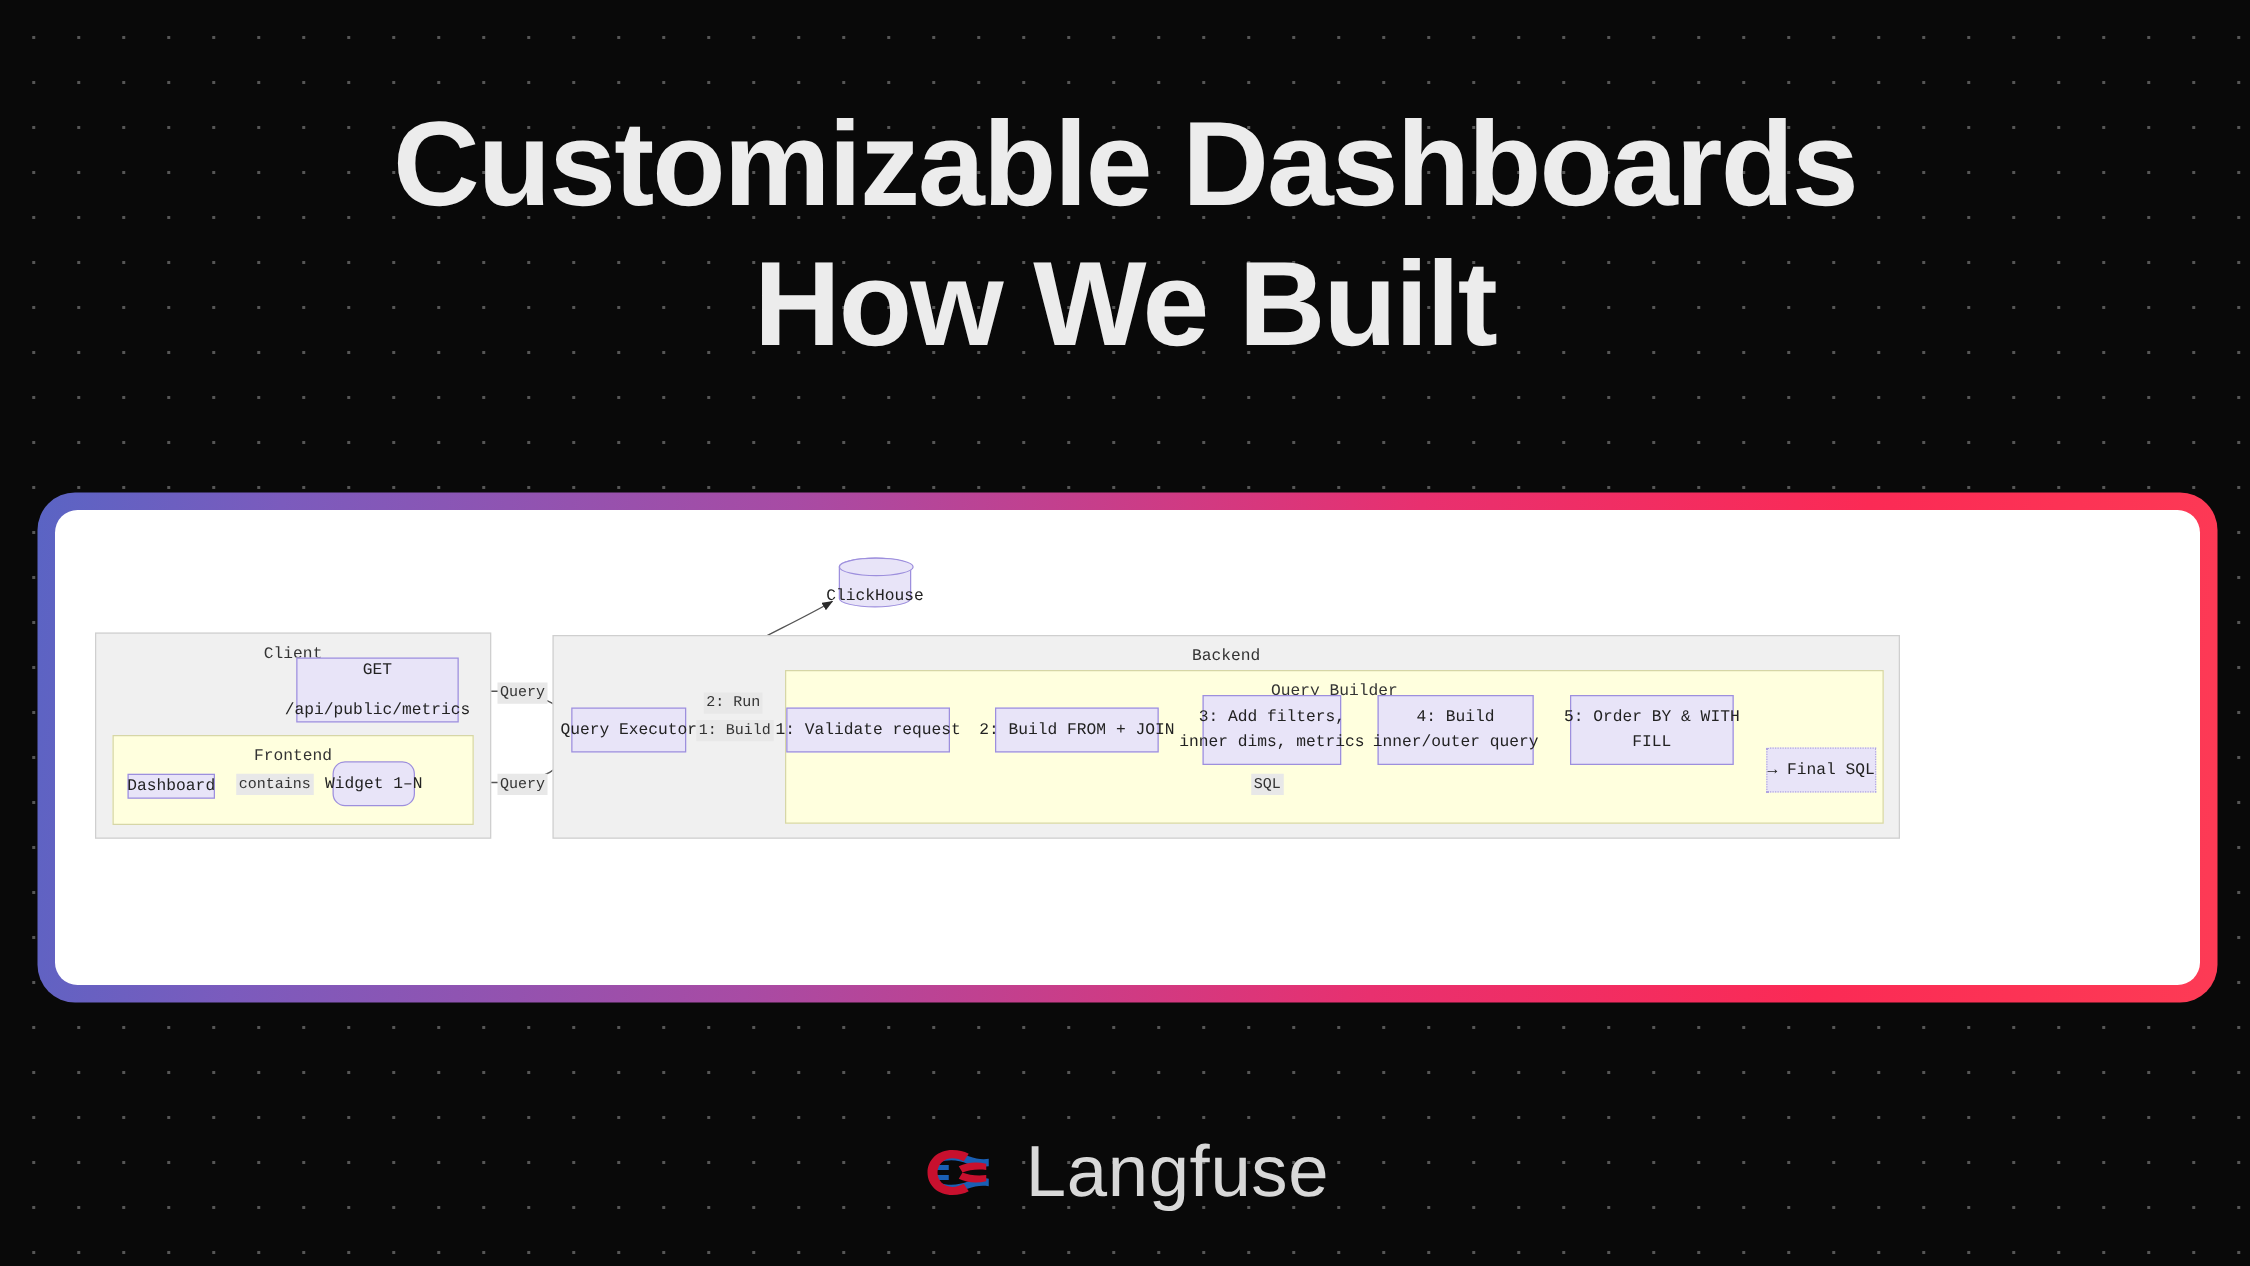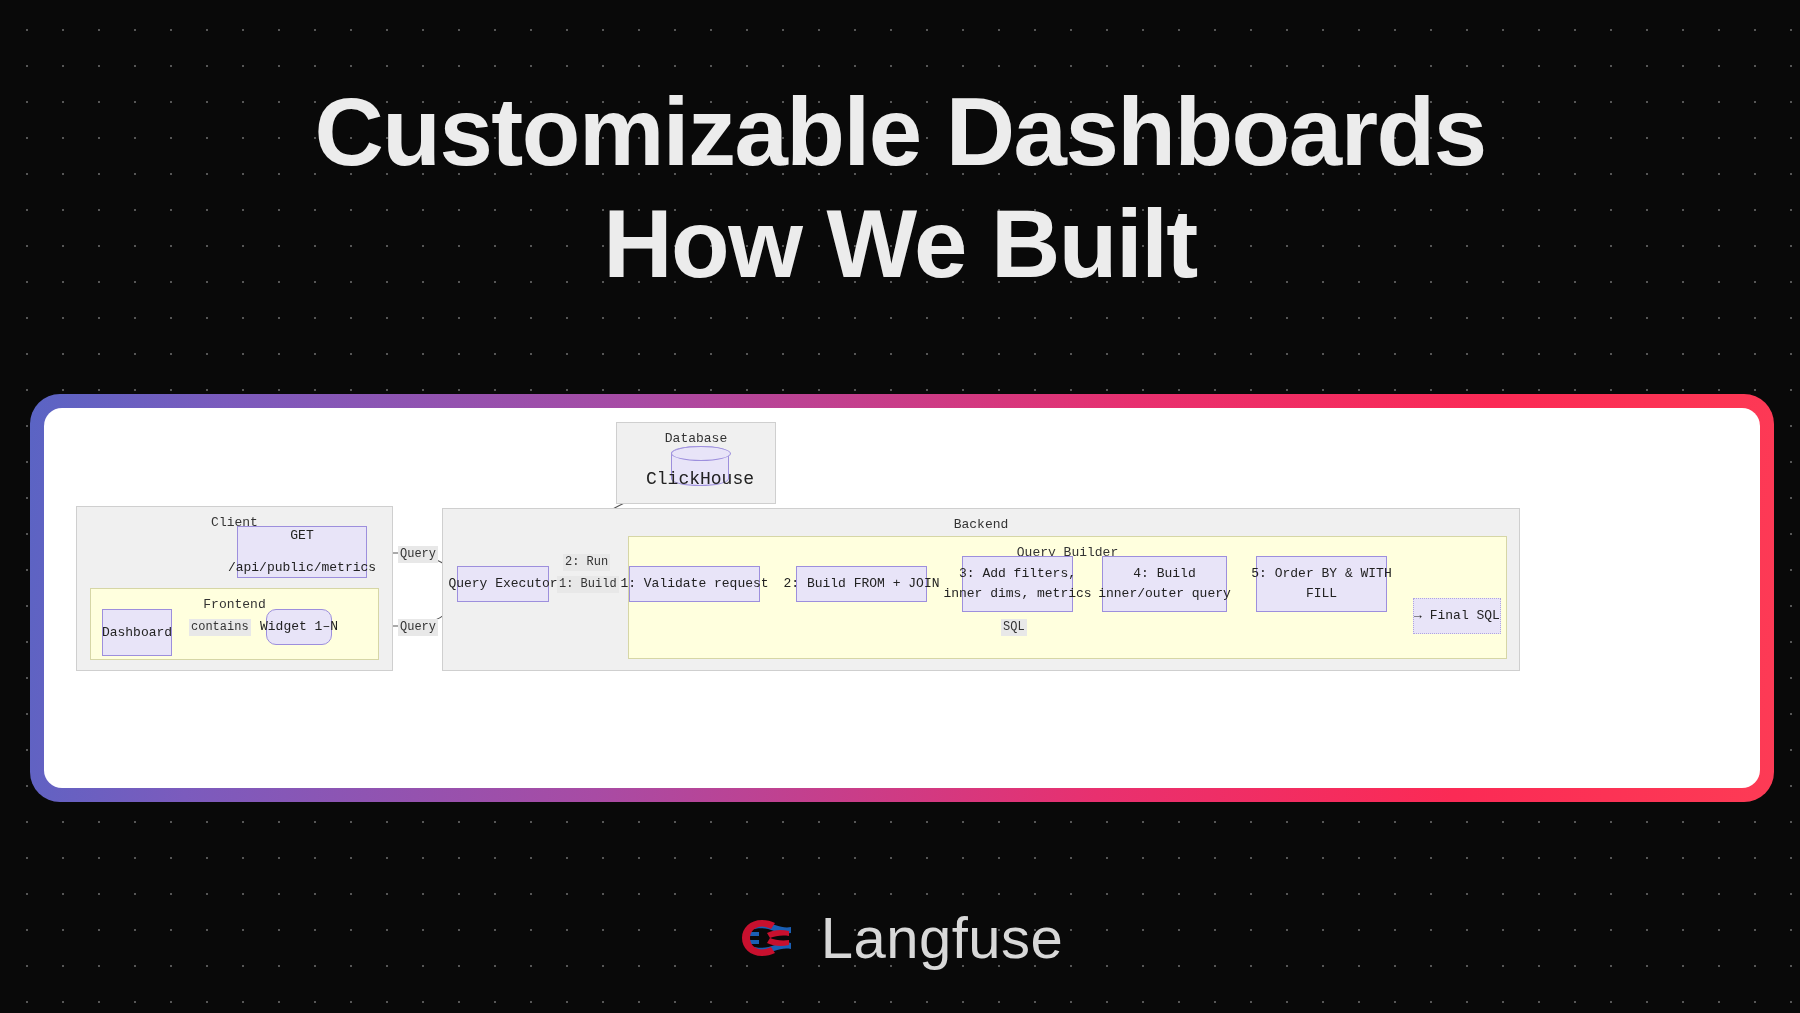--- a/index.html
+++ b/index.html
@@ -124,21 +124,21 @@
     content: "";
     position: absolute;
     left: -1px; top: -1px;
     width: 58px; height: 13px;
     border: 1px solid #9d8fdd;
     border-radius: 50%;
     background: #e8e4f8;
   }
   .cyl-label {
     position: absolute;
-    font-size: 18px;
+    font-size: 13px;
     color: #222;
     font-family: "Liberation Mono", monospace;
     white-space: nowrap;
     text-align: center;
   }
 
   
   .footer-logo {
     position: absolute;
     left: 0;
@@ -204,41 +204,38 @@
       </svg>
 
       <div class="grp" style="left:32px; top:98px; width:317px; height:165px;">
         <div class="grp-label">Client</div>
       </div>
 
       <div class="grp yellow" style="left:46px; top:180px; width:289px; height:72px;">
         <div class="grp-label">Frontend</div>
       </div>
 
-      <div class="grp" style="left:572px; top:14px; width:160px; height:82px;">
-        <div class="grp-label">Database</div>
-      </div>
 
       <div class="grp" style="left:398px; top:100px; width:1078px; height:163px;">
         <div class="grp-label">Backend</div>
       </div>
 
       <div class="grp yellow" style="left:584px; top:128px; width:879px; height:123px;">
         <div class="grp-label">Query Builder</div>
       </div>
 
       <div class="cylinder" style="left:627px; top:38px;"></div>
       <div class="cyl-label" style="left:600px; top:61px; width:112px;">ClickHouse</div>
 
       <div class="node" style="left:193px; top:118px; width:130px; height:52px;gap:12px;">
         <span>GET</span>
         <span>/api/public/metrics</span>
       </div>
 
-      <div class="node" style="left:58px; top:201px; width:70px; height:47px;">
+      <div class="node" style="left:58px; top:211px; width:70px; height:20px;">
         <span>Dashboard</span>
       </div>
 
       <div class="node" style="left:222px; top:201px; width:66px; height:36px;border-radius:10px;">
         <span>Widget 1–N</span>
       </div>
 
       <div class="node" style="left:413px; top:158px; width:92px; height:36px;">
         <span>Query Executor</span>
       </div>

